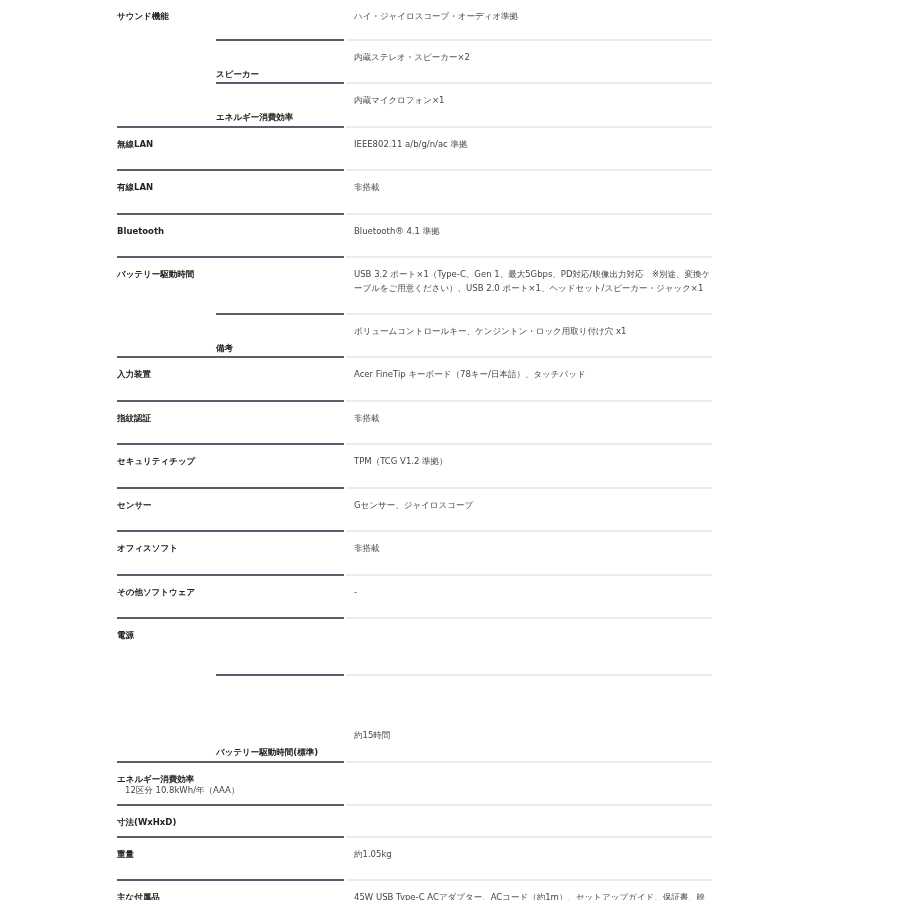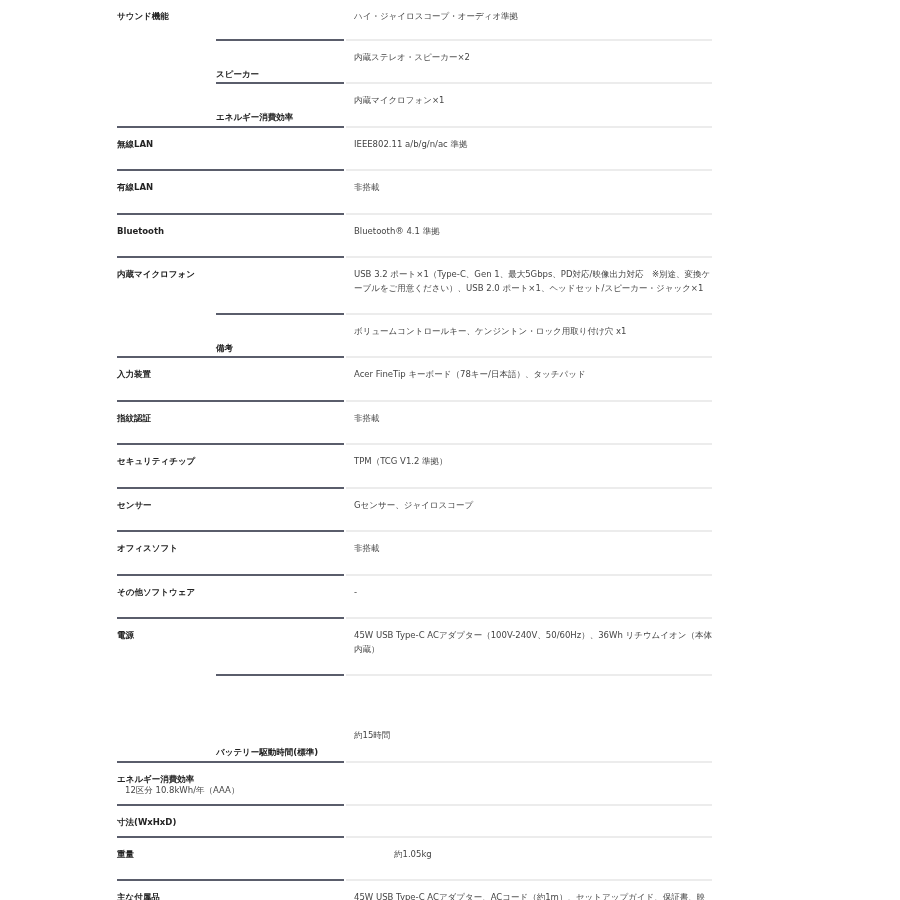--- a/index.html
+++ b/index.html
@@ -82,21 +82,21 @@
         <span class="sub"></span>
       </div>
       <div class="val">
         <span>Bluetooth® 4.1 準拠</span>
       </div>
       <div class="bl" style="left: 0px; width: 227px; background: rgb(90, 93, 107);"></div>
       <div class="br" style="background: rgb(236, 236, 236);"></div>
     </div>
     <div class="row" style="height: 57px;">
       <div class="lbl">
-        <span class="main">内蔵マイクロフォン</span>
+        <span class="main">バッテリー駆動時間</span>
         <span class="sub"></span>
       </div>
       <div class="val">
         <span>USB 3.2 ポート×1（Type-C、Gen 1、最大5Gbps、PD対応/映像出力対応　※別途、変換ケーブルをご用意ください）、USB 2.0 ポート×1、ヘッドセット/スピーカー・ジャック×1</span>
       </div>
       <div class="bl" style="left: 99px; width: 128px; background: rgb(90, 93, 107);"></div>
       <div class="br" style="background: rgb(236, 236, 236);"></div>
     </div>
     <div class="row" style="height: 43px;">
       <div class="lbl">
@@ -173,23 +173,20 @@
         <span>-</span>
       </div>
       <div class="bl" style="left: 0px; width: 227px; background: rgb(90, 93, 107);"></div>
       <div class="br" style="background: rgb(236, 236, 236);"></div>
     </div>
     <div class="row" style="height: 57px;">
       <div class="lbl">
         <span class="main">電源</span>
         <span class="sub"></span>
       </div>
-      <div class="val">
-        <span>45W USB Type-C ACアダプター（100V-240V、50/60Hz）、36Wh リチウムイオン（本体内蔵）</span>
-      </div>
       <div class="bl" style="left: 99px; width: 128px; background: rgb(90, 93, 107);"></div>
       <div class="br" style="background: rgb(236, 236, 236);"></div>
     </div>
     <div class="row" style="height: 44px; margin-top: 43px;">
       <div class="lbl">
         <span class="main"></span>
         <span class="sub">バッテリー駆動時間(標準)</span>
       </div>
       <div class="val">
         <span>約15時間</span>
@@ -209,21 +206,21 @@
       <div class="br" style="background: rgb(236, 236, 236);"></div>
     </div>
     <div class="row" style="height: 32px;">
       <div class="lbl">
         <span class="main">寸法(WxHxD)</span>
         <span class="sub"></span>
       </div>
       <div class="bl" style="left: 0px; width: 227px; background: rgb(90, 93, 107);"></div>
       <div class="br" style="background: rgb(236, 236, 236);"></div>
     </div>
-    <div class="row" style="height: 43px; gap: 40px;">
+    <div class="row" style="height: 43px;">
       <div class="lbl">
         <span class="main">重量</span>
         <span class="sub"></span>
       </div>
       <div class="val">
         <span>約1.05kg</span>
       </div>
       <div class="bl" style="left: 0px; width: 227px; background: rgb(90, 93, 107);"></div>
       <div class="br" style="background: rgb(236, 236, 236);"></div>
     </div>

